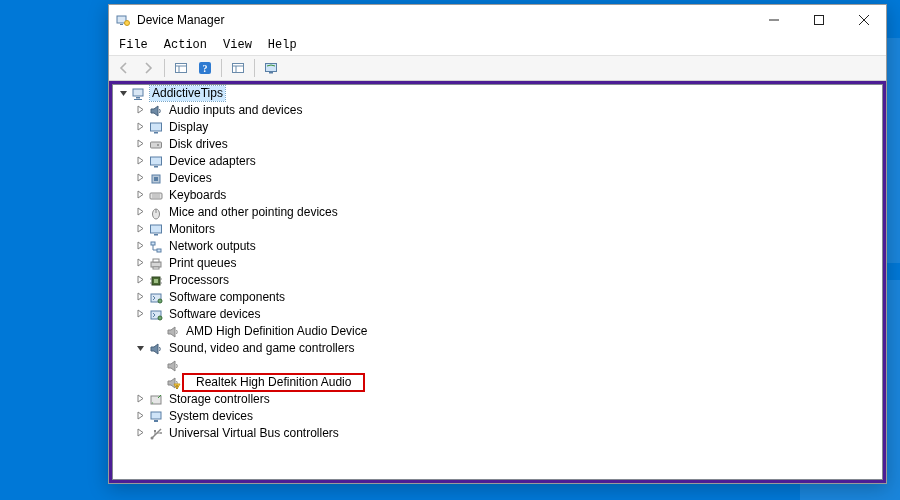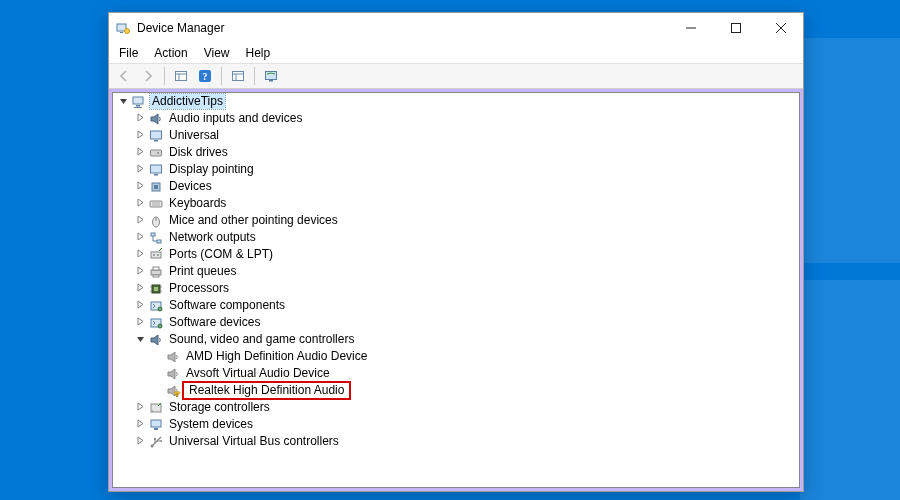--- a/index.html
+++ b/index.html
@@ -20,24 +20,24 @@
     right: 0;
     width: 100px;
     background: rgba(255,255,255,0.10);
   }
   .band1 { top: 38px; height: 225px; }
   .band2 { top: 280px; height: 225px; }
 
   .window {
     position: absolute;
     left: 108px;
-    top: 12px;
-    width: 696px;
+    top: 4px;
+    width: 779px;
     height: 480px;
-    background: #c4b5fd;
+    background: #4c1d95;
     border: 1px solid #9a9a9a;
     box-shadow: 0 4px 18px rgba(0,0,0,0.25);
     display: flex;
     flex-direction: column;
   }
 
   
   .titlebar {
     height: 30px;
     display: flex;
@@ -61,20 +61,21 @@
   .win-btn svg { stroke: #222; }
 
   
   .menubar {
     height: 20px;
     display: flex;
     align-items: center;
     padding: 0 4px;
     gap: 4px;
     background: #fff;
+    font-family: Liberation Mono, monospace;
   }
   .menu-item {
     padding: 1px 6px;
     font-size: 12px;
   }
 
   
   .toolbar {
     height: 26px;
     border-top: 1px solid #e1e1e1;
@@ -132,21 +133,21 @@
     font-size: 12px;
     line-height: 15px;
   }
   .node-label.selected {
     background: #cce8ff;
     outline: 1px dotted #7aa7c7;
   }
   .node-label.highlighted {
     outline: 2px solid #d40000;
     outline-offset: 0px;
-    padding: 0 5px;
+    padding: 0 12px;
   }
 
   
   svg { overflow: visible; }
 </style>
 </head>
 <body>
 
 <div class="desktop-band band1"></div>
 <div class="desktop-band band2"></div>
@@ -271,21 +272,21 @@
           <svg width="9" height="9" viewBox="0 0 9 9">
             <path d="M2 1 L7 4.5 L2 8 Z" fill="none" stroke="#808080" stroke-width="1"></path>
           </svg>
         </span>
         <span class="node-icon">
           <svg width="14" height="14" viewBox="0 0 14 14">
             <rect x="1.5" y="2" width="11" height="8" fill="#cfe4f8" stroke="#5a7fa5"></rect>
             <rect x="5" y="11" width="4" height="1.5" fill="#5a7fa5"></rect>
           </svg>
         </span>
-        <span class="node-label">Universal</span>
+        <span class="node-label">Display</span>
       </div>
       <div class="tree-row">
         <span class="indent" style="width: 17px;"></span>
         <span class="expander">
           <svg width="9" height="9" viewBox="0 0 9 9">
             <path d="M2 1 L7 4.5 L2 8 Z" fill="none" stroke="#808080" stroke-width="1"></path>
           </svg>
         </span>
         <span class="node-icon">
           <svg width="14" height="14" viewBox="0 0 14 14">
@@ -301,21 +302,21 @@
           <svg width="9" height="9" viewBox="0 0 9 9">
             <path d="M2 1 L7 4.5 L2 8 Z" fill="none" stroke="#808080" stroke-width="1"></path>
           </svg>
         </span>
         <span class="node-icon">
           <svg width="14" height="14" viewBox="0 0 14 14">
             <rect x="1.5" y="2" width="11" height="8" fill="#cfe4f8" stroke="#5a7fa5"></rect>
             <rect x="5" y="11" width="4" height="1.5" fill="#5a7fa5"></rect>
           </svg>
         </span>
-        <span class="node-label">Display pointing</span>
+        <span class="node-label">Device adapters</span>
       </div>
       <div class="tree-row">
         <span class="indent" style="width: 17px;"></span>
         <span class="expander">
           <svg width="9" height="9" viewBox="0 0 9 9">
             <path d="M2 1 L7 4.5 L2 8 Z" fill="none" stroke="#808080" stroke-width="1"></path>
           </svg>
         </span>
         <span class="node-icon">
           <svg width="14" height="14" viewBox="0 0 14 14">
@@ -358,43 +359,41 @@
       </div>
       <div class="tree-row">
         <span class="indent" style="width: 17px;"></span>
         <span class="expander">
           <svg width="9" height="9" viewBox="0 0 9 9">
             <path d="M2 1 L7 4.5 L2 8 Z" fill="none" stroke="#808080" stroke-width="1"></path>
           </svg>
         </span>
         <span class="node-icon">
           <svg width="14" height="14" viewBox="0 0 14 14">
+            <rect x="1.5" y="2" width="11" height="8" fill="#cfe4f8" stroke="#5a7fa5"></rect>
+            <rect x="5" y="11" width="4" height="1.5" fill="#5a7fa5"></rect>
+          </svg>
+        </span>
+        <span class="node-label">Monitors</span>
+      </div>
+      <div class="tree-row">
+        <span class="indent" style="width: 17px;"></span>
+        <span class="expander">
+          <svg width="9" height="9" viewBox="0 0 9 9">
+            <path d="M2 1 L7 4.5 L2 8 Z" fill="none" stroke="#808080" stroke-width="1"></path>
+          </svg>
+        </span>
+        <span class="node-icon">
+          <svg width="14" height="14" viewBox="0 0 14 14">
             <rect x="2" y="2" width="4" height="3" fill="#cfe4f8" stroke="#5a7fa5"></rect>
             <rect x="8" y="9" width="4" height="3" fill="#cfe4f8" stroke="#5a7fa5"></rect>
             <path d="M4 5 L4 10 L8 10" fill="none" stroke="#5a7fa5"></path>
           </svg>
         </span>
         <span class="node-label">Network outputs</span>
-      </div>
-      <div class="tree-row">
-        <span class="indent" style="width: 17px;"></span>
-        <span class="expander">
-          <svg width="9" height="9" viewBox="0 0 9 9">
-            <path d="M2 1 L7 4.5 L2 8 Z" fill="none" stroke="#808080" stroke-width="1"></path>
-          </svg>
-        </span>
-        <span class="node-icon">
-          <svg width="14" height="14" viewBox="0 0 14 14">
-            <rect x="2" y="4" width="10" height="6" fill="#e6e6e6" stroke="#888"></rect>
-            <circle cx="5" cy="7" r="1" fill="#888"></circle>
-            <circle cx="9" cy="7" r="1" fill="#888"></circle>
-            <path d="M10 3 L13 0" stroke="#3a8f3a"></path>
-          </svg>
-        </span>
-        <span class="node-label">Ports (COM &amp; LPT)</span>
       </div>
       <div class="tree-row">
         <span class="indent" style="width: 17px;"></span>
         <span class="expander">
           <svg width="9" height="9" viewBox="0 0 9 9">
             <path d="M2 1 L7 4.5 L2 8 Z" fill="none" stroke="#808080" stroke-width="1"></path>
           </svg>
         </span>
         <span class="node-icon">
           <svg width="14" height="14" viewBox="0 0 14 14">
@@ -450,20 +449,31 @@
         <span class="node-icon">
           <svg width="14" height="14" viewBox="0 0 14 14">
             <rect x="2" y="3" width="10" height="8" fill="#d9e7f5" stroke="#5a7fa5"></rect>
             <path d="M4 5 L6 7 L4 9" fill="none" stroke="#5a7fa5"></path>
             <circle cx="11" cy="10" r="2" fill="#6fa56f" stroke="#3a6d3a"></circle>
           </svg>
         </span>
         <span class="node-label">Software devices</span>
       </div>
       <div class="tree-row">
+        <span class="indent" style="width: 34px;"></span>
+        <span class="expander"></span>
+        <span class="node-icon">
+          <svg width="14" height="14" viewBox="0 0 14 14">
+            <path d="M2 5 L5 5 L9 2 L9 12 L5 9 L2 9 Z" fill="#b6b6b6" stroke="#888"></path>
+            <path d="M10.5 5 Q12 7 10.5 9" fill="none" stroke="#888"></path>
+          </svg>
+        </span>
+        <span class="node-label">AMD High Definition Audio Device</span>
+      </div>
+      <div class="tree-row">
         <span class="indent" style="width: 17px;"></span>
         <span class="expander">
           <svg width="9" height="9" viewBox="0 0 9 9">
             <path d="M1 3 L8 3 L4.5 8 Z" fill="#404040"></path>
           </svg>
         </span>
         <span class="node-icon">
           <svg width="14" height="14" viewBox="0 0 14 14">
             <path d="M2 5 L5 5 L9 2 L9 12 L5 9 L2 9 Z" fill="#6e8aa5" stroke="#46607a"></path>
             <path d="M10.5 5 Q12 7 10.5 9" fill="none" stroke="#46607a"></path>
@@ -473,32 +483,20 @@
       </div>
       <div class="tree-row">
         <span class="indent" style="width: 34px;"></span>
         <span class="expander"></span>
         <span class="node-icon">
           <svg width="14" height="14" viewBox="0 0 14 14">
             <path d="M2 5 L5 5 L9 2 L9 12 L5 9 L2 9 Z" fill="#b6b6b6" stroke="#888"></path>
             <path d="M10.5 5 Q12 7 10.5 9" fill="none" stroke="#888"></path>
           </svg>
         </span>
-        <span class="node-label">AMD High Definition Audio Device</span>
-      </div>
-      <div class="tree-row">
-        <span class="indent" style="width: 34px;"></span>
-        <span class="expander"></span>
-        <span class="node-icon">
-          <svg width="14" height="14" viewBox="0 0 14 14">
-            <path d="M2 5 L5 5 L9 2 L9 12 L5 9 L2 9 Z" fill="#b6b6b6" stroke="#888"></path>
-            <path d="M10.5 5 Q12 7 10.5 9" fill="none" stroke="#888"></path>
-          </svg>
-        </span>
-        <span class="node-label">Avsoft Virtual Audio Device</span>
       </div>
       <div class="tree-row">
         <span class="indent" style="width: 34px;"></span>
         <span class="expander"></span>
         <span class="node-icon">
           <svg width="14" height="14" viewBox="0 0 14 14">
             <path d="M2 5 L5 5 L9 2 L9 12 L5 9 L2 9 Z" fill="#b6b6b6" stroke="#888"></path>
             <path d="M10.5 5 Q12 7 10.5 9" fill="none" stroke="#888"></path>
             <path d="M8 8 L14 8 L11 13 Z" fill="#ffd24d" stroke="#c89b1f"></path>
             <line x1="11" y1="9" x2="11" y2="11" stroke="#7a5900"></line>

